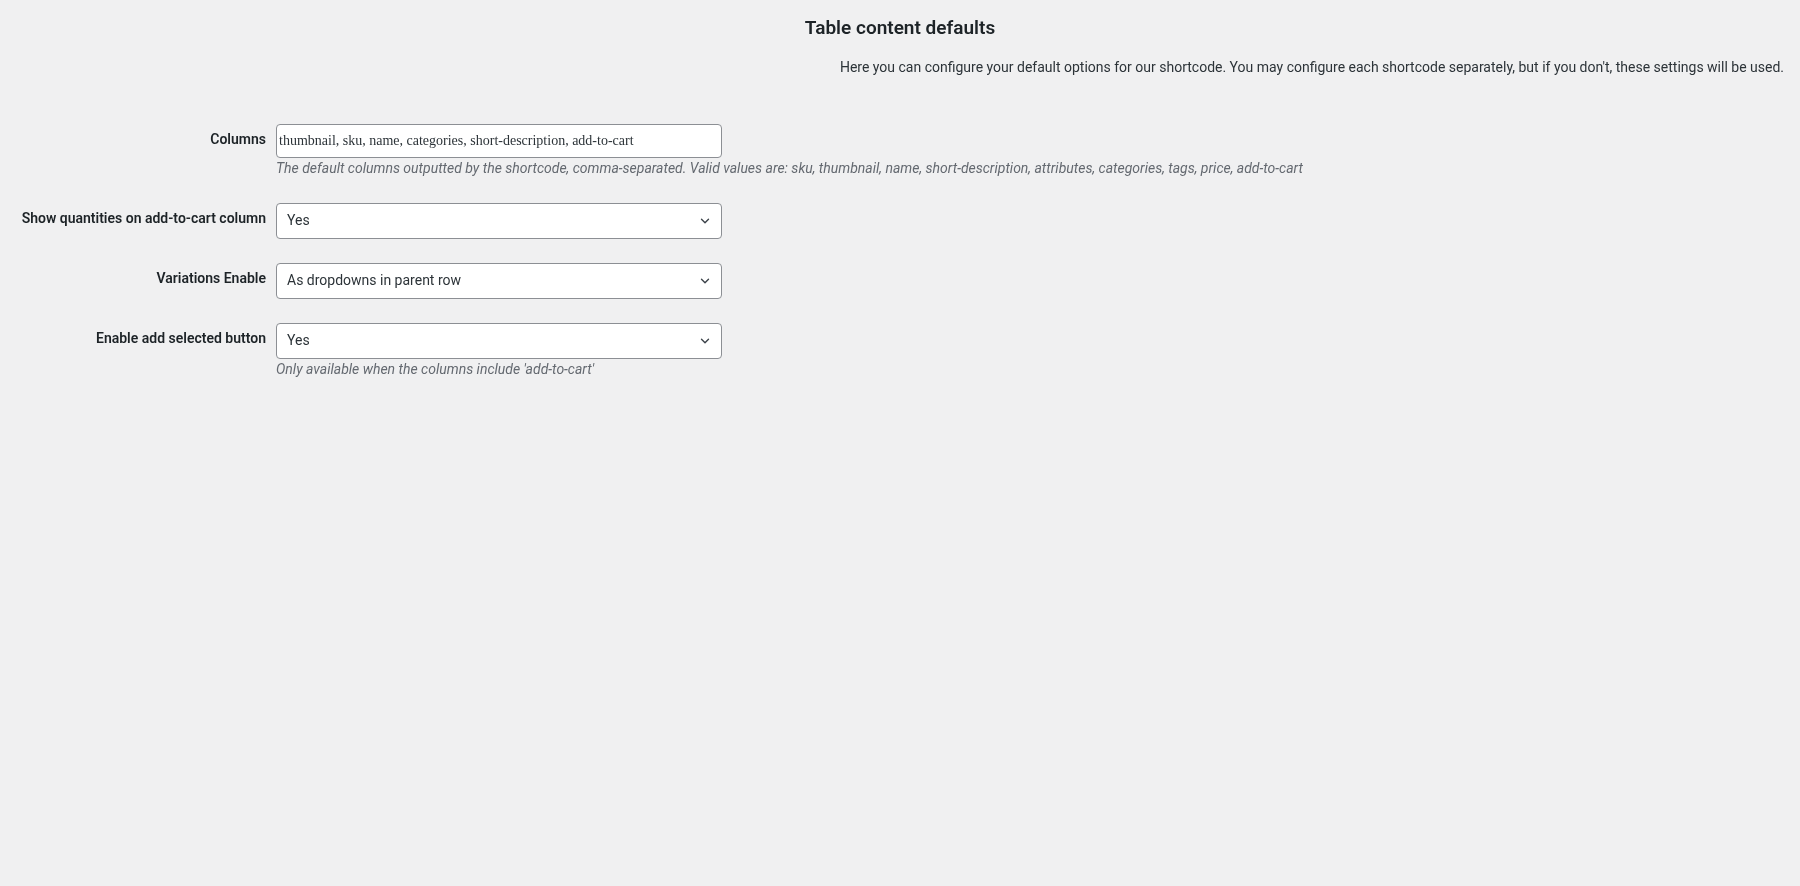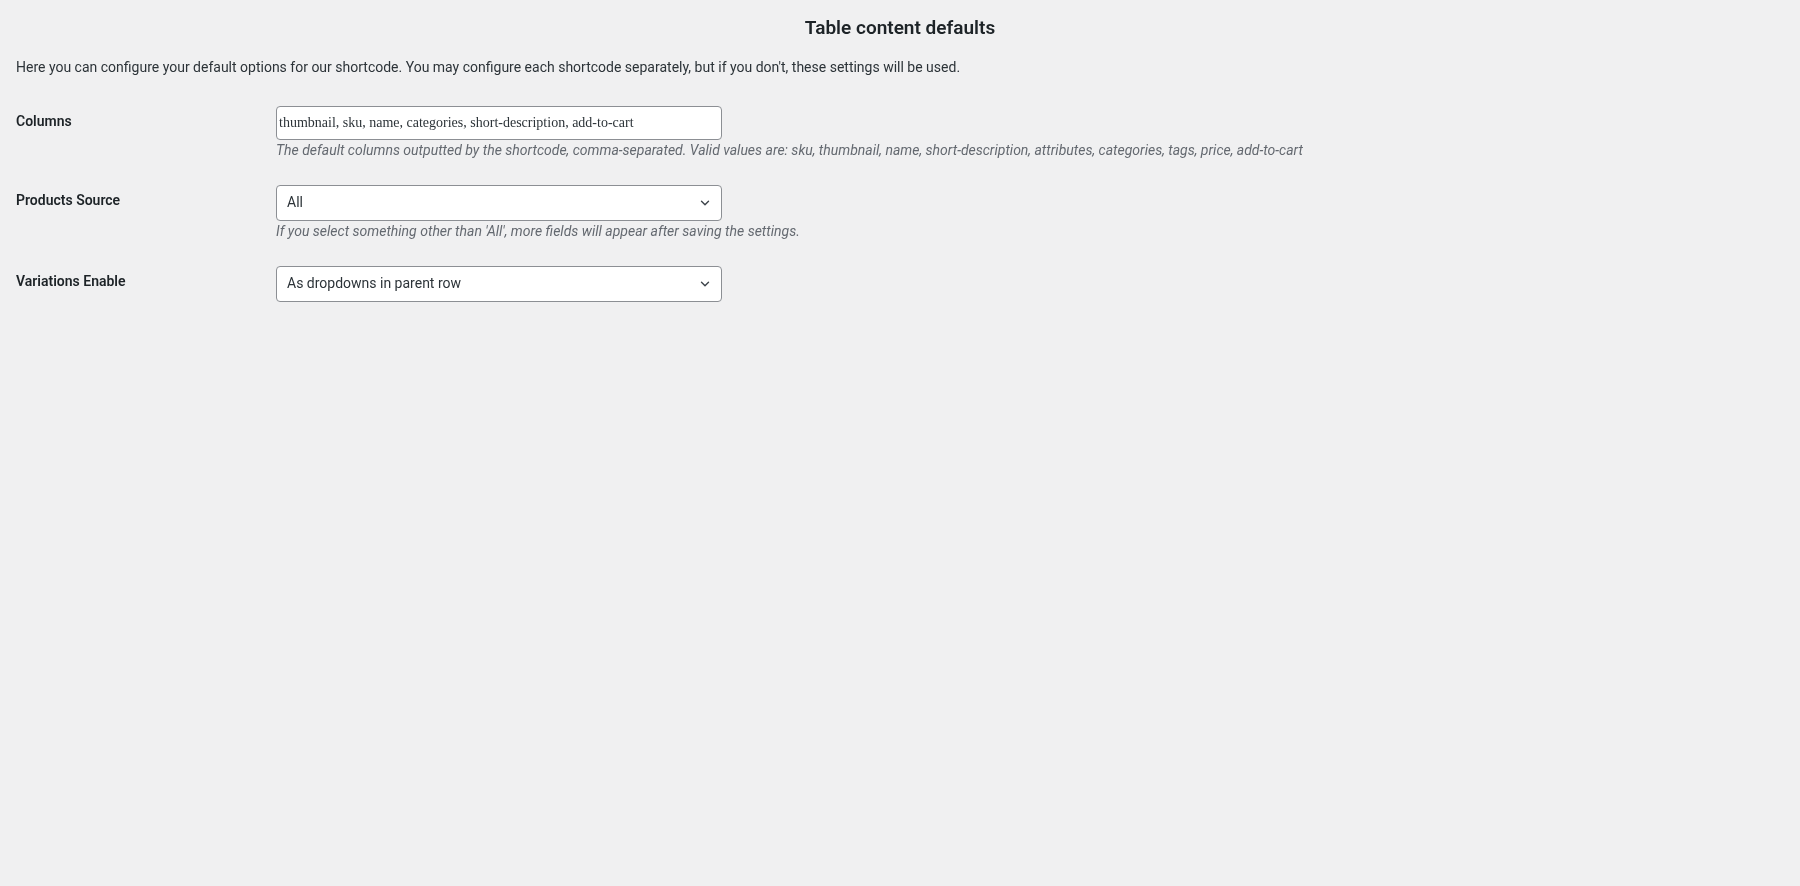--- a/index.html
+++ b/index.html
@@ -17,32 +17,33 @@
     h2.section-title {
       font-size: 19px;
       font-weight: 600;
       color: #1d2327;
       margin-bottom: 18px;
       text-align: center;
     }
     p.section-description {
       font-size: 14px;
       color: #2c3338;
-      margin-bottom: 16px;
+      margin-bottom: 34px;
       line-height: 1.5;
+      text-align: right;
     }
     table.form-table {
       width: 100%;
       border-collapse: collapse;
     }
     table.form-table tr {
       vertical-align: top;
     }
     table.form-table th {
-      text-align: left;
+      text-align: right;
       font-weight: 600;
       font-size: 14px;
       color: #1d2327;
       width: 260px;
       padding: 18px 10px 18px 0;
       vertical-align: top;
       line-height: 1.4;
     }
     table.form-table td {
       padding: 12px 10px 12px 0;
@@ -108,51 +109,66 @@
   <tbody>
 
     <tr>
       <th>Columns</th>
       <td>
         <input type="text" class="regular" value="thumbnail, sku, name, categories, short-description, add-to-cart" style="">
         <p class="description">The default columns outputted by the shortcode, comma-separated. Valid values are: sku, thumbnail, name, short-description, attributes, categories, tags, price, add-to-cart</p>
       </td>
     </tr>
 
-
     <tr>
-      <th>Products Source</th>
+      <th>Show quantities on add-to-cart column</th>
       <td>
         <div class="select-wrap">
           <select class="regular">
-            <option>All</option>
+            <option>Yes</option>
           </select>
           <span class="chev">
             <svg width="14" height="14" viewBox="0 0 24 24" fill="none" stroke="currentColor" stroke-width="2.4" stroke-linecap="round" stroke-linejoin="round">
                 <polyline points="6 9 12 15 18 9"></polyline>
               </svg>
           </span>
         </div>
-        <p class="description">If you select something other than 'All', more fields will appear after saving the settings.</p>
       </td>
     </tr>
+
 
     <tr>
       <th>Variations Enable</th>
       <td>
         <div class="select-wrap">
           <select class="regular">
             <option>As dropdowns in parent row</option>
           </select>
           <span class="chev">
             <svg width="14" height="14" viewBox="0 0 24 24" fill="none" stroke="currentColor" stroke-width="2.4" stroke-linecap="round" stroke-linejoin="round">
                 <polyline points="6 9 12 15 18 9"></polyline>
               </svg>
           </span>
         </div>
       </td>
     </tr>
 
 
 
 
+    <tr>
+      <th>Enable add selected button</th>
+      <td>
+        <div class="select-wrap">
+          <select class="regular">
+            <option>Yes</option>
+          </select>
+          <span class="chev">
+            <svg width="14" height="14" viewBox="0 0 24 24" fill="none" stroke="currentColor" stroke-width="2.4" stroke-linecap="round" stroke-linejoin="round">
+                <polyline points="6 9 12 15 18 9"></polyline>
+              </svg>
+          </span>
+        </div>
+        <p class="description">Only available when the columns include 'add-to-cart'</p>
+      </td>
+    </tr>
   </tbody>
 </table>
 
 </body></html>

